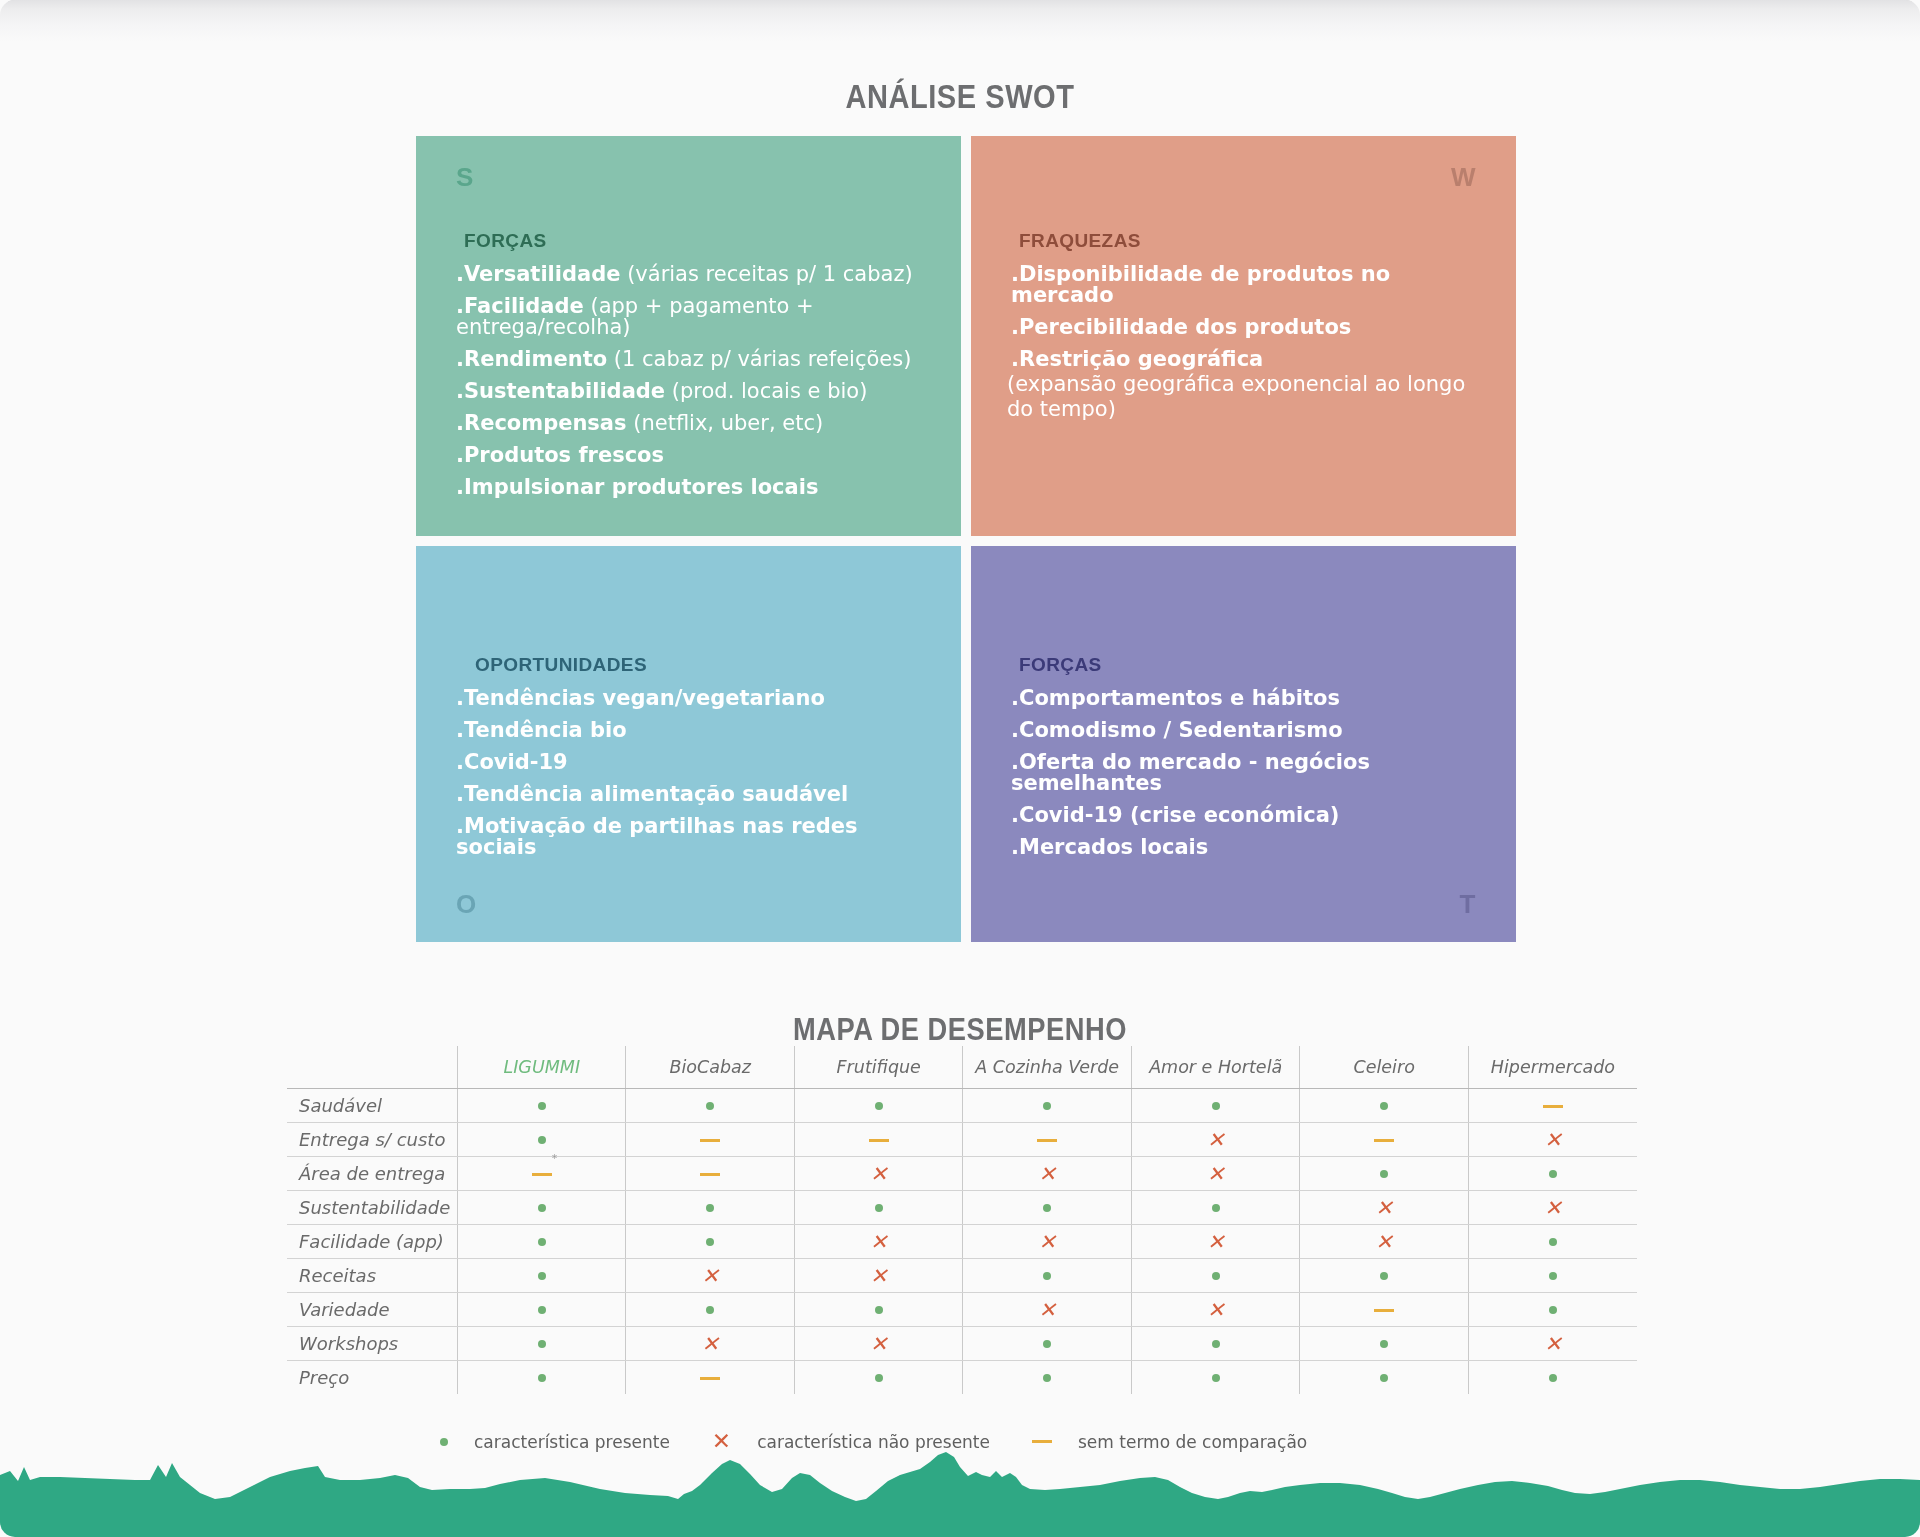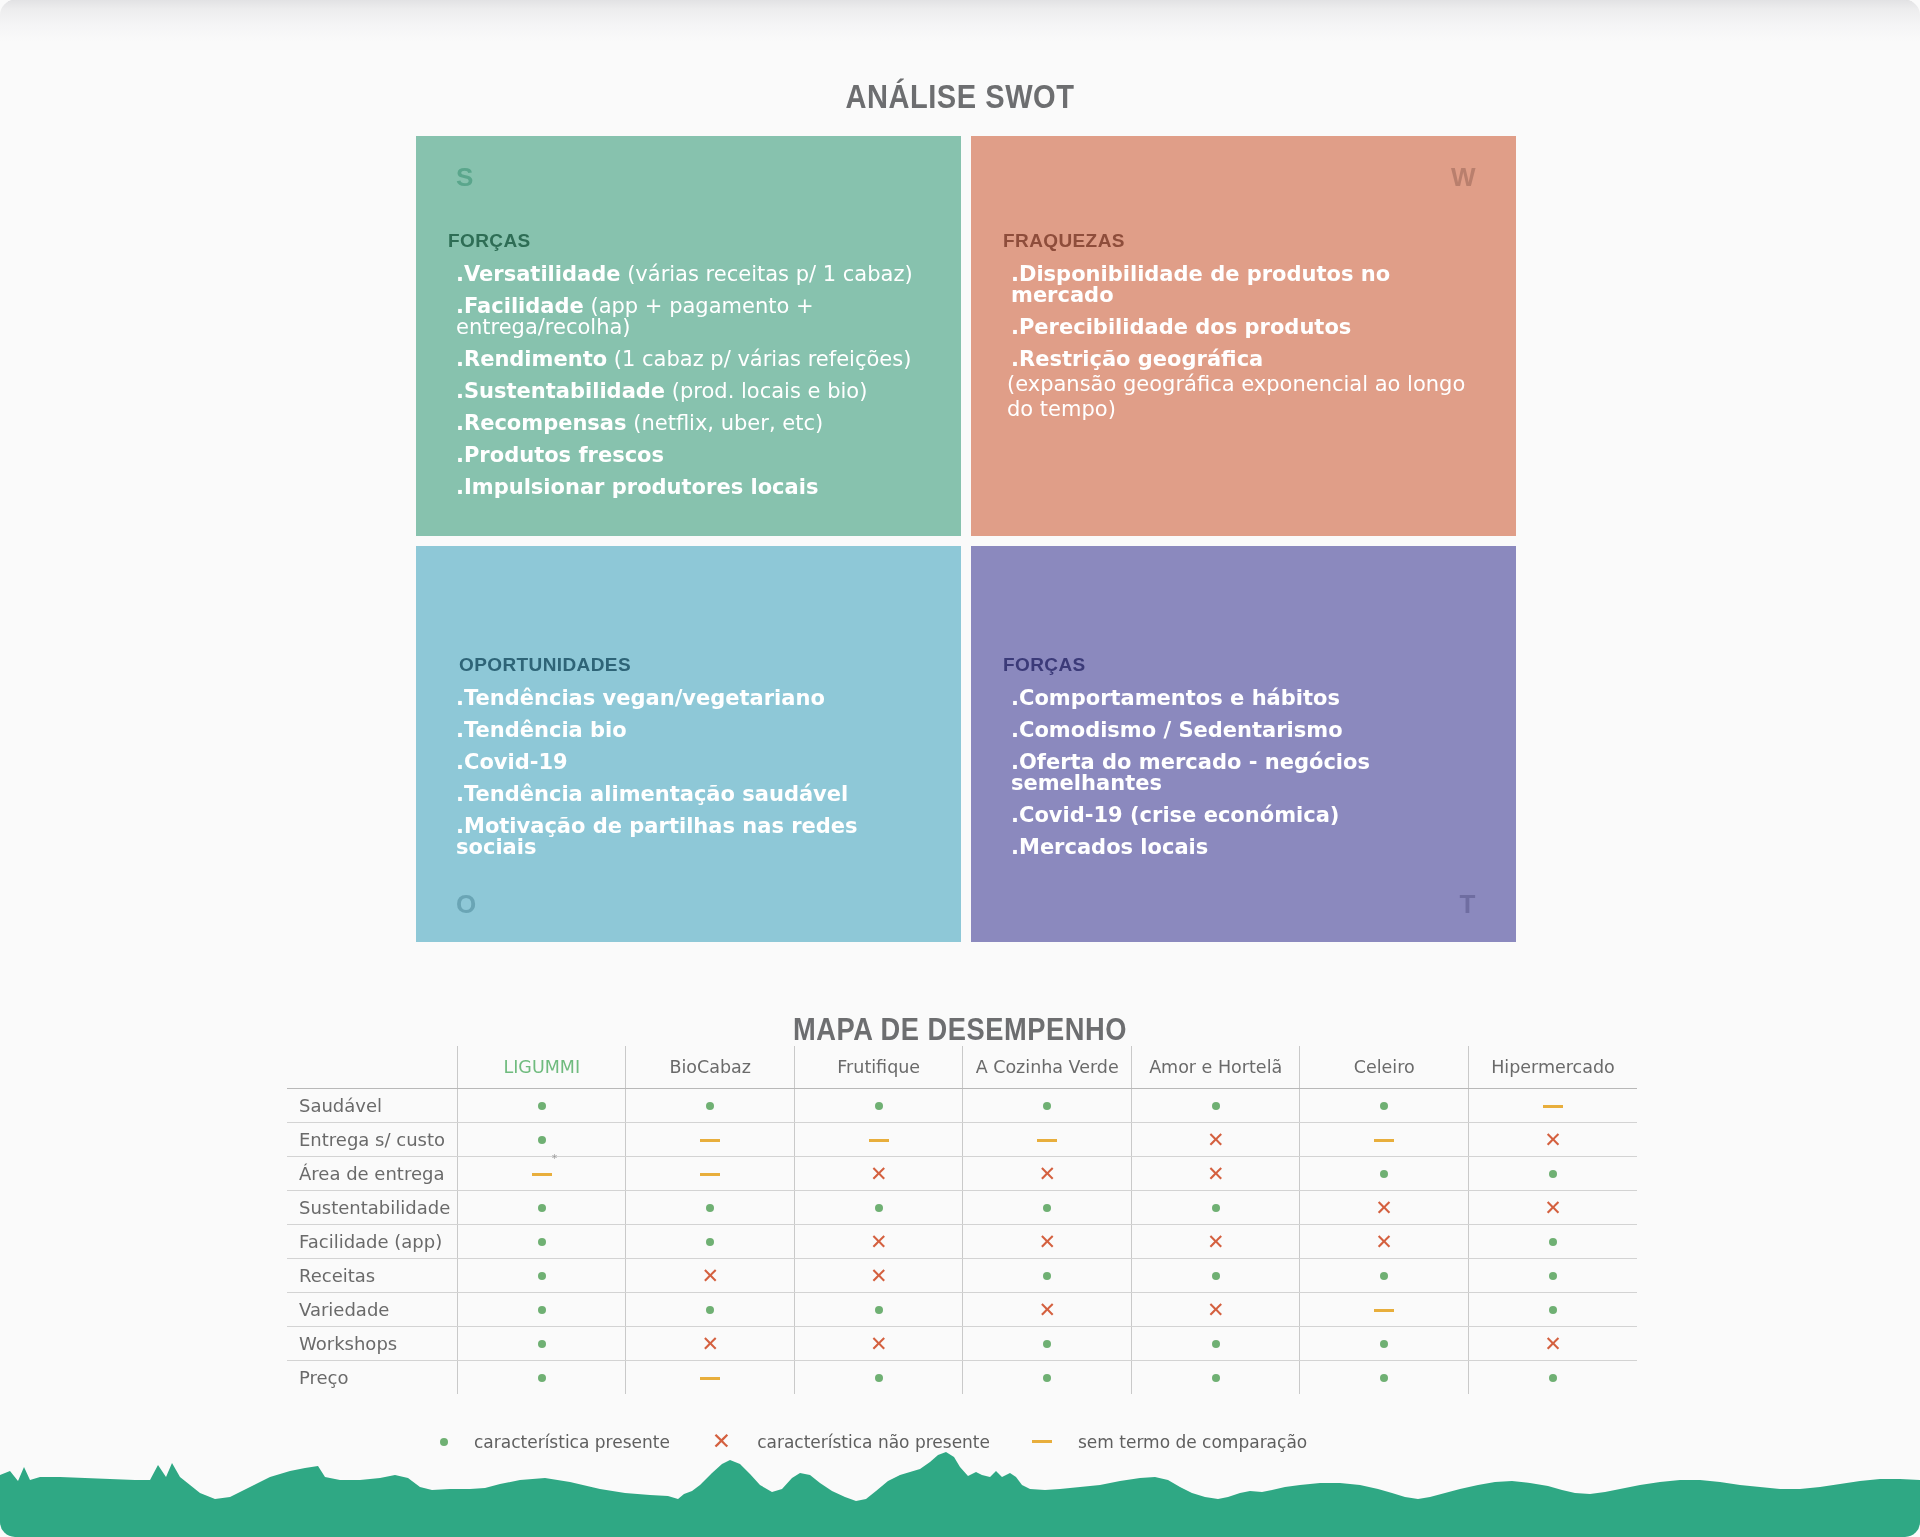--- a/index.html
+++ b/index.html
@@ -76,21 +76,21 @@
   .q-o { background: #8ec8d7; }
   .q-t { background: #8b89be; }
 
   .q-s .corner { top: 26px; left: 40px;  color: #5aa68c; }
   .q-w .corner { top: 26px; right: 40px; color: #b97f6d; }
   .q-o .corner { bottom: 22px; left: 40px;  color: #6aa5b5; }
   .q-t .corner { bottom: 22px; right: 40px; color: #6f6da1; }
 
   .q-head {
     position: absolute;
-    left: 32px;
+    left: 48px;
     font-family: "Liberation Sans", sans-serif;
     font-weight: bold;
     font-size: 19px;
     letter-spacing: 0.4px;
   }
   .q-s .q-head { top: 94px; color: #2e6d55; }
   .q-w .q-head { top: 94px; color: #8e4d3b; }
   .q-o .q-head { top: 108px; color: #2e6477; margin-left: 11px; }
   .q-t .q-head { top: 108px; color: #3b3a78; }
 
@@ -133,20 +133,21 @@
   }
 
   .perf-table {
     position: absolute;
     left: 287px;
     top: 1046px;
     width: 1350px;
     border-collapse: collapse;
     font-size: 17px;
     color: #6a6a6a;
+    font-style: italic;
   }
   .perf-table th, .perf-table td {
     border: none;
     padding: 0;
     height: 34px;
     text-align: center;
     vertical-align: middle;
     font-weight: normal;
   }
   .perf-table thead th { height: 42px; }

